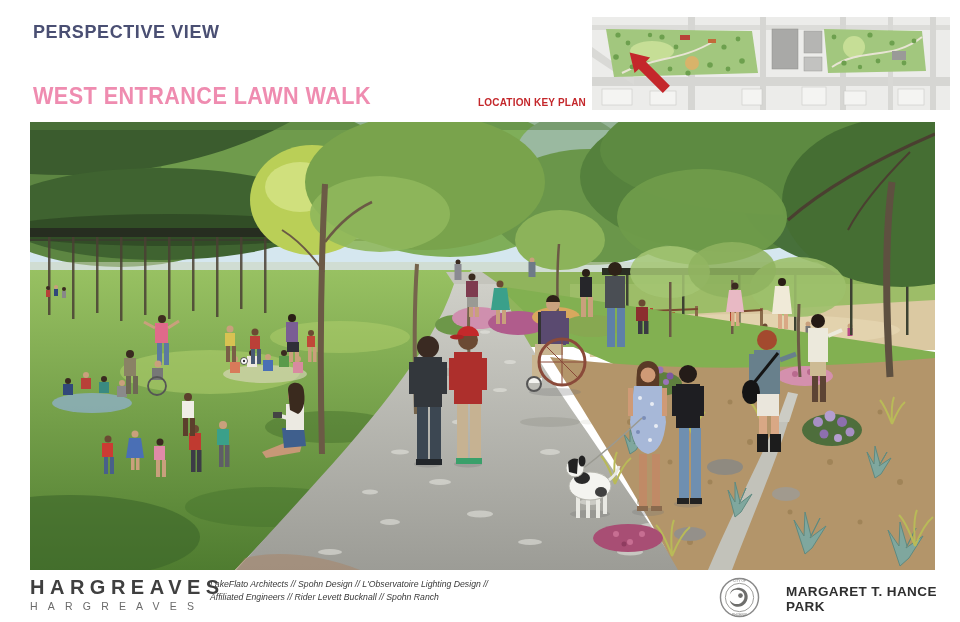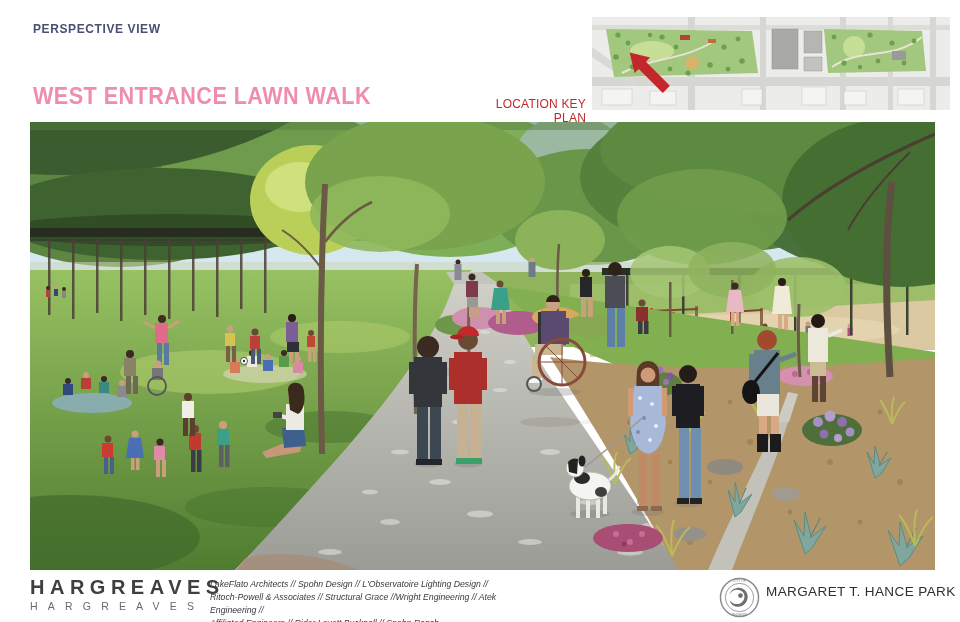--- a/index.html
+++ b/index.html
@@ -1,31 +1,31 @@
 <!DOCTYPE html>
 <html><head>
 <meta charset="utf-8">
 <style>
   html,body{margin:0;padding:0;background:#ffffff;}
   .board{position:relative;width:960px;height:622px;background:#fff;overflow:hidden;
          font-family:"Liberation Sans",sans-serif;}
   .abs{position:absolute;}
-  .page-title{left:33px;top:22px;font-size:12px;font-weight:bold;letter-spacing:.6px;color:#4a4f73;}
+  .page-title{left:33px;top:22px;font-size:18px;font-weight:bold;letter-spacing:.6px;color:#4a4f73;}
   .view-title{left:33px;top:82px;font-size:24px;font-weight:bold;color:#ef8cb0;
               transform:scaleX(.9);transform-origin:left top;letter-spacing:.5px;}
-  .key-label{left:470px;top:97px;width:116px;text-align:right;font-size:12px;font-weight:normal;
+  .key-label{left:470px;top:97px;width:116px;text-align:right;font-size:10px;font-weight:bold;
              color:#c4272b;letter-spacing:.2px;}
   .key-plan{left:592px;top:17px;width:358px;height:93px;}
   .rendering{left:30px;top:122px;width:905px;height:448px;}
   .firm{left:30px;top:577px;width:175px;}
   .firm-name{font-size:20px;font-weight:bold;letter-spacing:5.5px;color:#3f3f3f;line-height:1;}
   .firm-sub{font-size:10.5px;letter-spacing:10.2px;color:#6a6a6a;margin-top:4px;line-height:1;}
   .credits{left:210px;top:578px;width:330px;font-size:8.7px;font-style:italic;color:#3a3a3a;line-height:1.5;}
   .seal{left:719px;top:577px;width:41px;height:41px;}
-  .park-name{left:766px;top:584px;font-size:13.5px;font-weight:normal;color:#2f2f2f;letter-spacing:.4px;}
+  .park-name{left:786px;top:584px;font-size:13.5px;font-weight:bold;color:#2f2f2f;letter-spacing:.4px;}
 </style>
 </head>
 <body>
 
 <div class="board">
 
   <div class="abs page-title">PERSPECTIVE VIEW</div>
   <div class="abs view-title">WEST ENTRANCE LAWN WALK</div>
   <div class="abs key-label">LOCATION KEY PLAN</div>
 
@@ -596,21 +596,20 @@
     </g>
   </svg>
 
   <div class="abs firm">
     <div class="firm-name">HARGREAVES</div>
     <div class="firm-sub">HARGREAVES</div>
   </div>
 
   <div class="abs credits">
     <div>LakeFlato Architects // Spohn Design // L'Observatoire Lighting Design //</div>
-    <div>Ritoch-Powell &amp; Associates // Structural Grace //Wright Engineering // Atek Engineering //</div>
     <div>Affiliated Engineers // Rider Levett Bucknall // Spohn Ranch</div>
   </div>
 
   <svg class="abs seal" viewBox="-21 -21 42 42">
     <circle r="19.5" fill="#ffffff" stroke="#8a8a8a" stroke-width="1.5"></circle>
     <circle r="14.5" fill="none" stroke="#9a9a98" stroke-width="1"></circle>
     <text x="0" y="-15.8" text-anchor="middle" font-size="3.4" fill="#7a7a78" font-family="Liberation Sans, sans-serif">CITY OF</text>
     <text x="0" y="18.6" text-anchor="middle" font-size="3.4" fill="#7a7a78" font-family="Liberation Sans, sans-serif">PHOENIX</text>
     <path fill="#6e6e6c" d="M0,-10 C8,-9 11,0 6,6 C1,12 -8,10 -10,3 C-6,8 1,8 4,3 C7,-2 4,-8 -3,-8 C-6,-8 -9,-6 -10,-3 C-9,-8 -5,-10 0,-10 Z"></path>
     <circle cx="1" cy="-2" r="2.4" fill="#6e6e6c"></circle>

